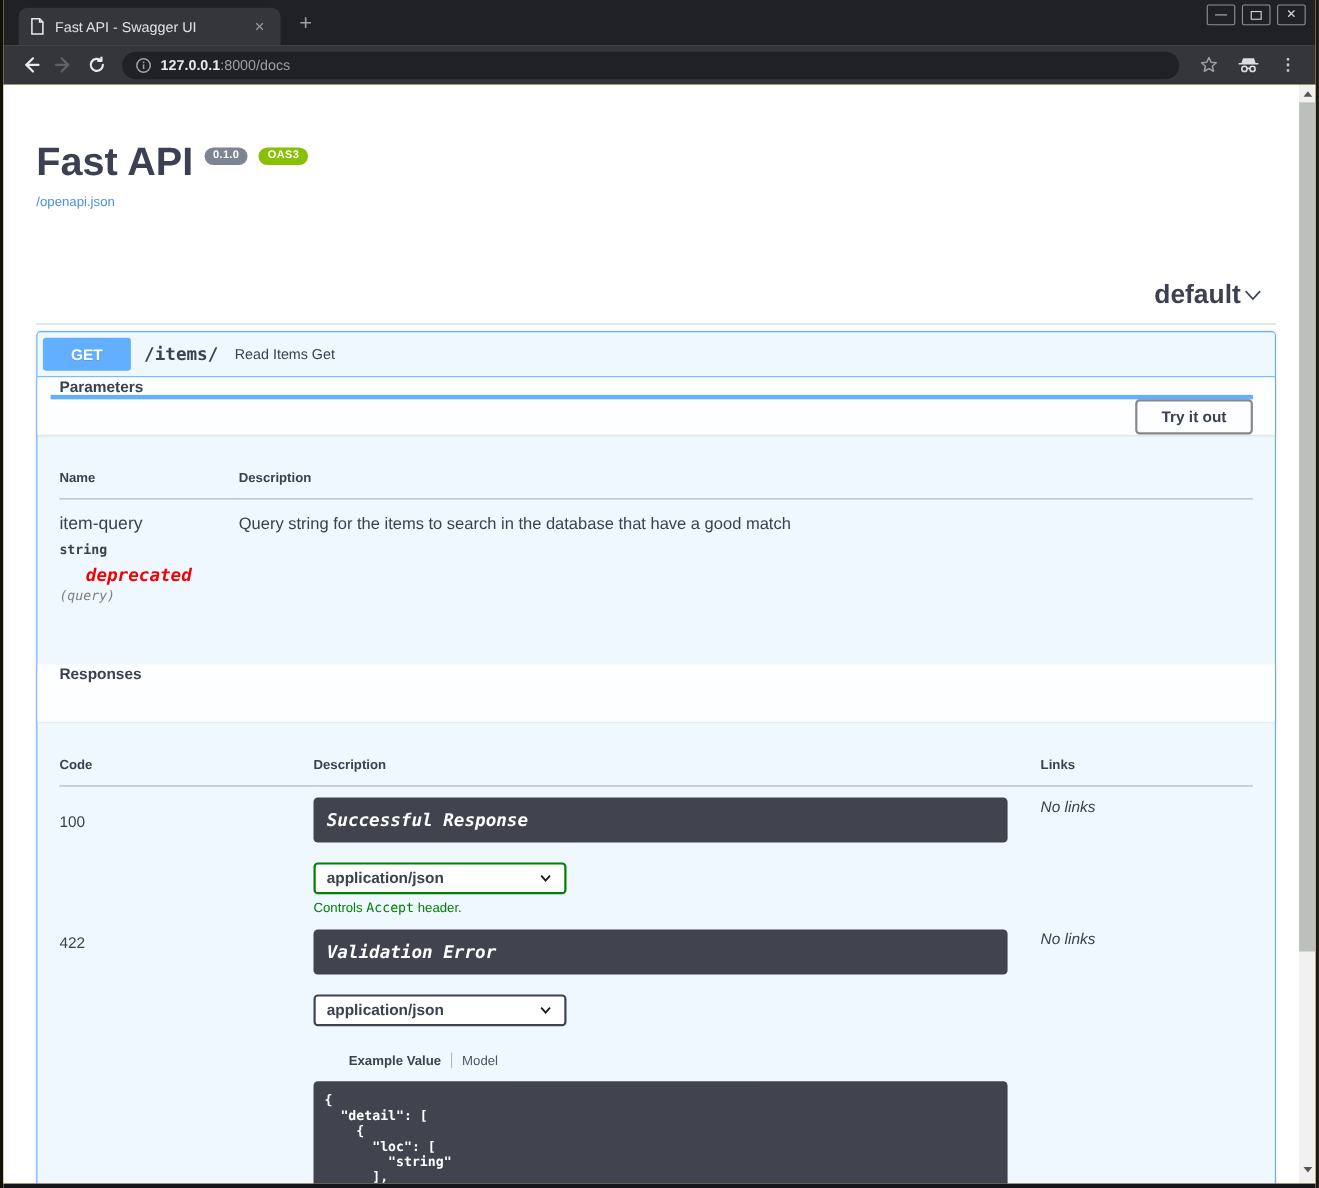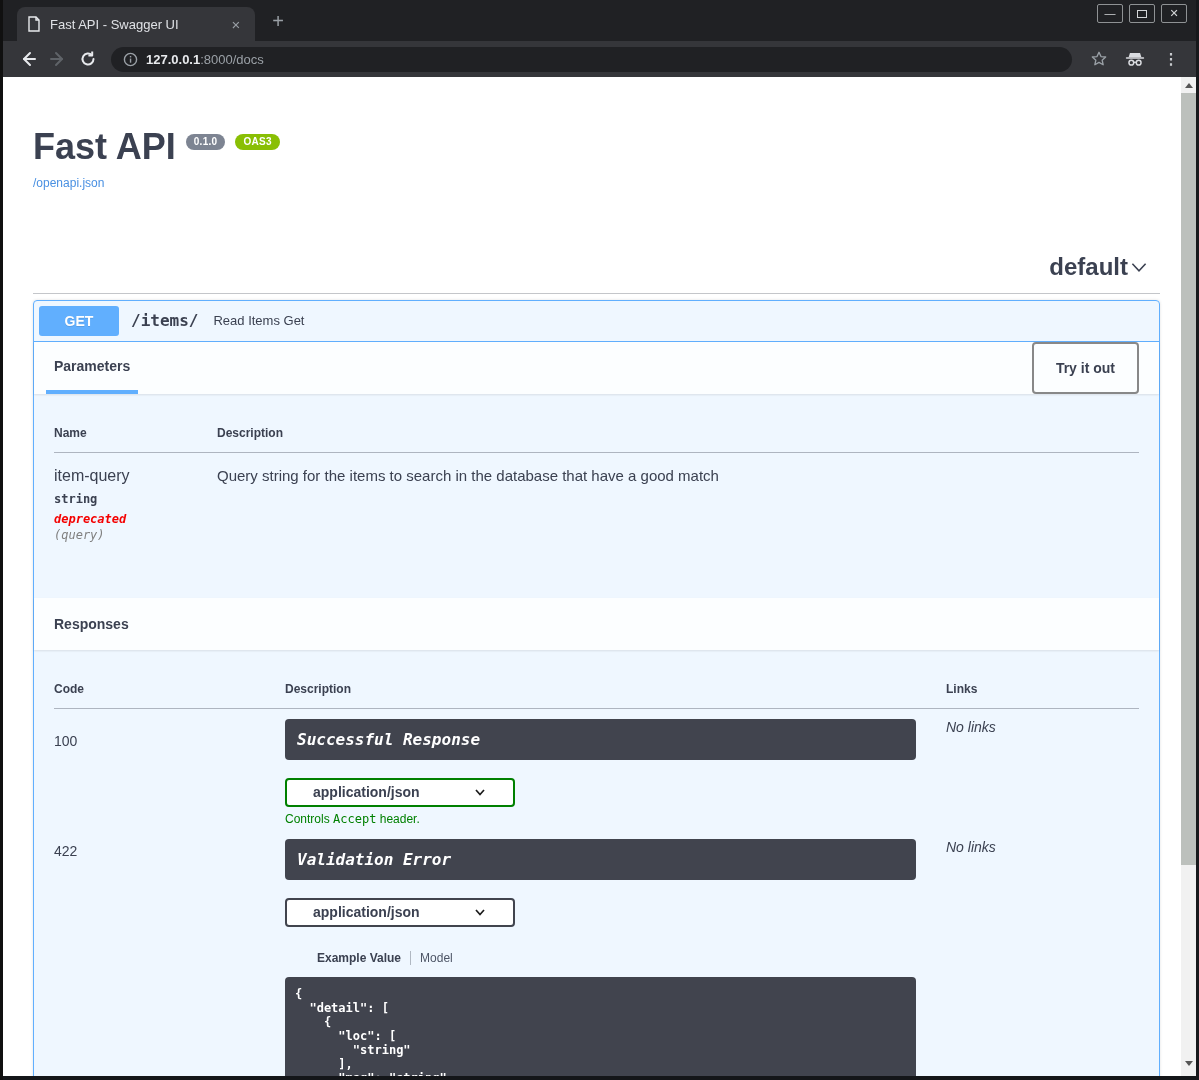--- a/index.html
+++ b/index.html
@@ -61,52 +61,52 @@
 
   .opblock { margin-top:6px; border:1px solid #61affe; border-radius:4px; background:rgba(97,175,254,.1);
              box-shadow:0 0 3px rgba(0,0,0,.12); }
   .op-summary { display:flex; align-items:center; padding:5px; border-bottom:1px solid #61affe; }
   .method { background:#61affe; color:#fff; font-size:14px; font-weight:700; min-width:80px; text-align:center;
             padding:7px 15px; border-radius:3px; text-shadow:0 1px 0 rgba(0,0,0,.1); }
   .op-path { font-family:"DejaVu Sans Mono", monospace; font-size:16px; font-weight:700; color:#3b4151; padding:0 10px 0 12px; }
   .op-desc { font-size:13px; color:#3b4151; margin-left:5px; }
 
   .section-header { display:flex; align-items:stretch; height:52px; padding:0 20px;
-                    background:rgba(255,255,255,.8); box-shadow:0 1px 2px rgba(0,0,0,.1); }
+                    background:rgba(255,255,255,.8); box-shadow:0 1px 2px rgba(0,0,0,.1);flex-direction:column; }
   .tab-item { display:flex; align-items:center; border-bottom:4px solid #61affe; padding:0 8px; margin-left:-8px;
               font-size:14px; font-weight:700; color:#3b4151; }
   .hdr-label { display:flex; align-items:center; font-size:14px; font-weight:700; color:#3b4151; }
   .tryout-wrap { margin-left:auto; display:flex; }
   .tryout-btn { background:transparent; border:2px solid #888; border-radius:4px; padding:6px 22px;
                 font-family:"Liberation Sans", sans-serif; font-size:14px; font-weight:700; color:#3b4151; }
 
   .params-body { padding:20px 20px 56px; }
   table.swg { width:100%; border-collapse:collapse; }
   table.swg th { text-align:left; font-size:12px; font-weight:700; color:#3b4151; padding:12px 0;
                  border-bottom:1px solid rgba(59,65,81,.2); }
   table.swg td { vertical-align:top; padding-top:14px; }
   .col-pname { width:163px;margin-left:33px; }
   .param-name { font-size:16px; color:#3b4151; }
   .param-type { font-family:"DejaVu Sans Mono", monospace; font-size:12px; font-weight:700; margin-top:7px; }
-  .param-depr { font-family:"DejaVu Sans Mono", monospace; font-size:12px; font-weight:700; font-style:italic;
-                color:#f40000; margin-top:6px; }
+  .param-depr { font-family:"DejaVu Sans Mono", monospace; font-size:16px; font-weight:700; font-style:italic;
+                color:#f40000; margin-top:6px;margin-left:24px; }
   .param-in   { font-family:"DejaVu Sans Mono", monospace; font-size:12px; font-style:italic; color:#808080; margin-top:2px; }
   .param-desc { font-size:15px; color:#3b4151; padding-right:20px; }
 
   .responses-body { padding:20px 20px 40px; }
   .col-code { width:231px; } .col-resp { width:661px; }
   td.resp-cell { padding-right:30px; }
   .resp-code { font-size:14px; color:#3b4151; padding-top:10px; }
   .resp-links { font-size:14px; font-style:italic; color:#3b4151; }
   .resp-box { background:#41444e; border-radius:4px; padding:11px 12px; color:#fff;
               font-family:"DejaVu Sans Mono", monospace; font-size:16px; font-weight:700; font-style:italic;
               margin-top:0; }
   .media-row { margin-top:18px; }
   .media-select { width:230px; height:29px; border-radius:4px; background:#fff; display:flex; align-items:center;
-                  padding:0 26px; font-size:14px; font-weight:700; color:#3b4151; }
+                  padding:0 10px; font-size:14px; font-weight:700; color:#3b4151; }
   .sel-green { border:2px solid #008000; }
   .sel-dark { border:2px solid #41444e; }
   .media-select .sel-label { flex:1; }
   .accept-note { margin-top:5px; font-size:12px; color:#008000; }
   .accept-note code { font-family:"DejaVu Sans Mono", monospace; font-size:12px; }
   .model-tabs { display:flex; align-items:center; margin-top:24px;padding-left:32px; }
   .mt-active { font-size:12px; font-weight:700; color:#3b4151; }
   .mt-sep { width:1px; height:14px; background:rgba(59,65,81,.35); margin:0 9px; }
   .mt-inactive { font-size:12px; color:#4d5566; }
   .example-pre { margin-top:12px; background:#41444e; border-radius:4px; padding:10px; color:#fff;

